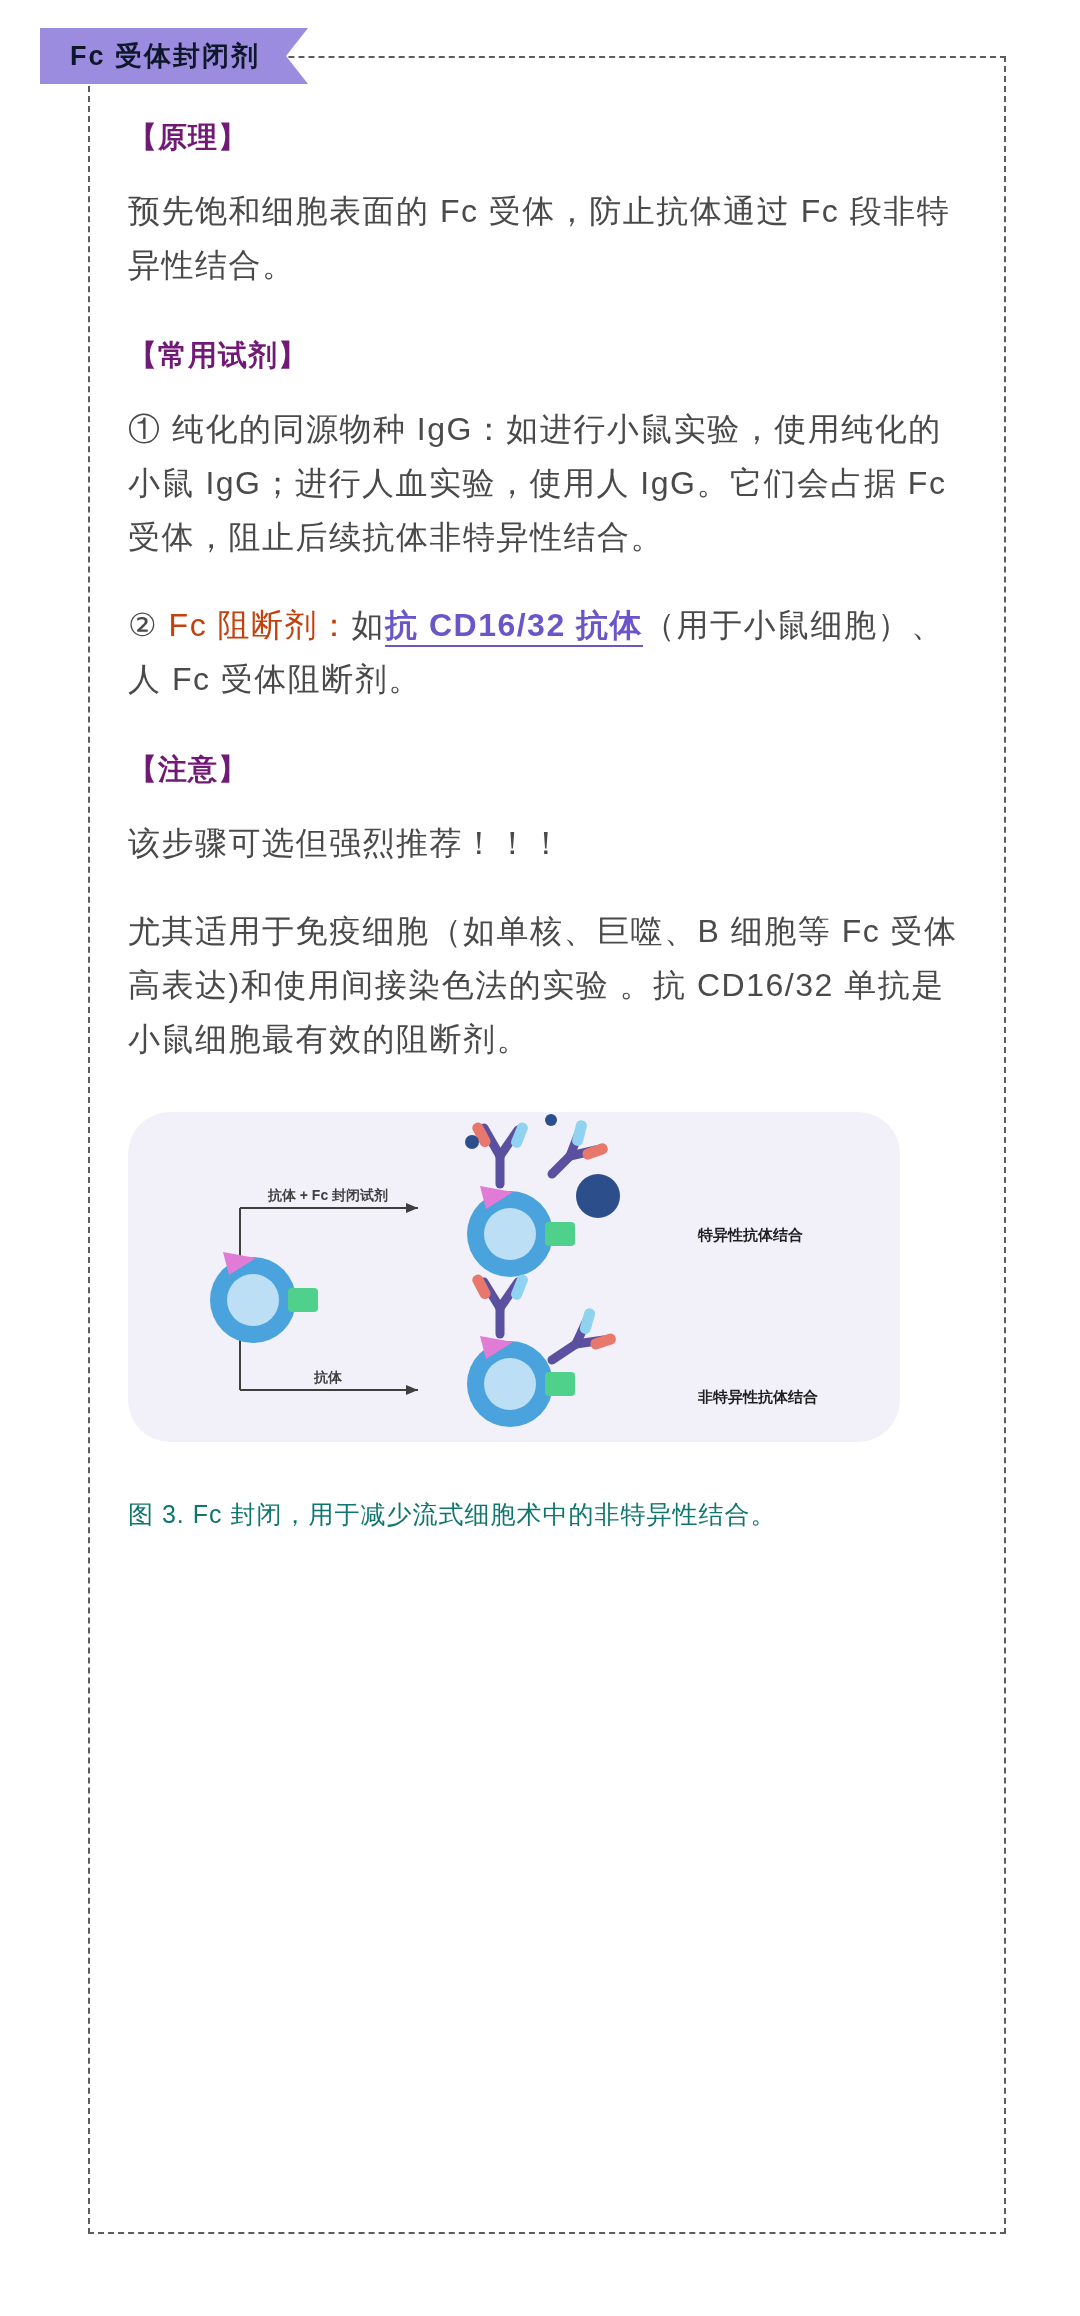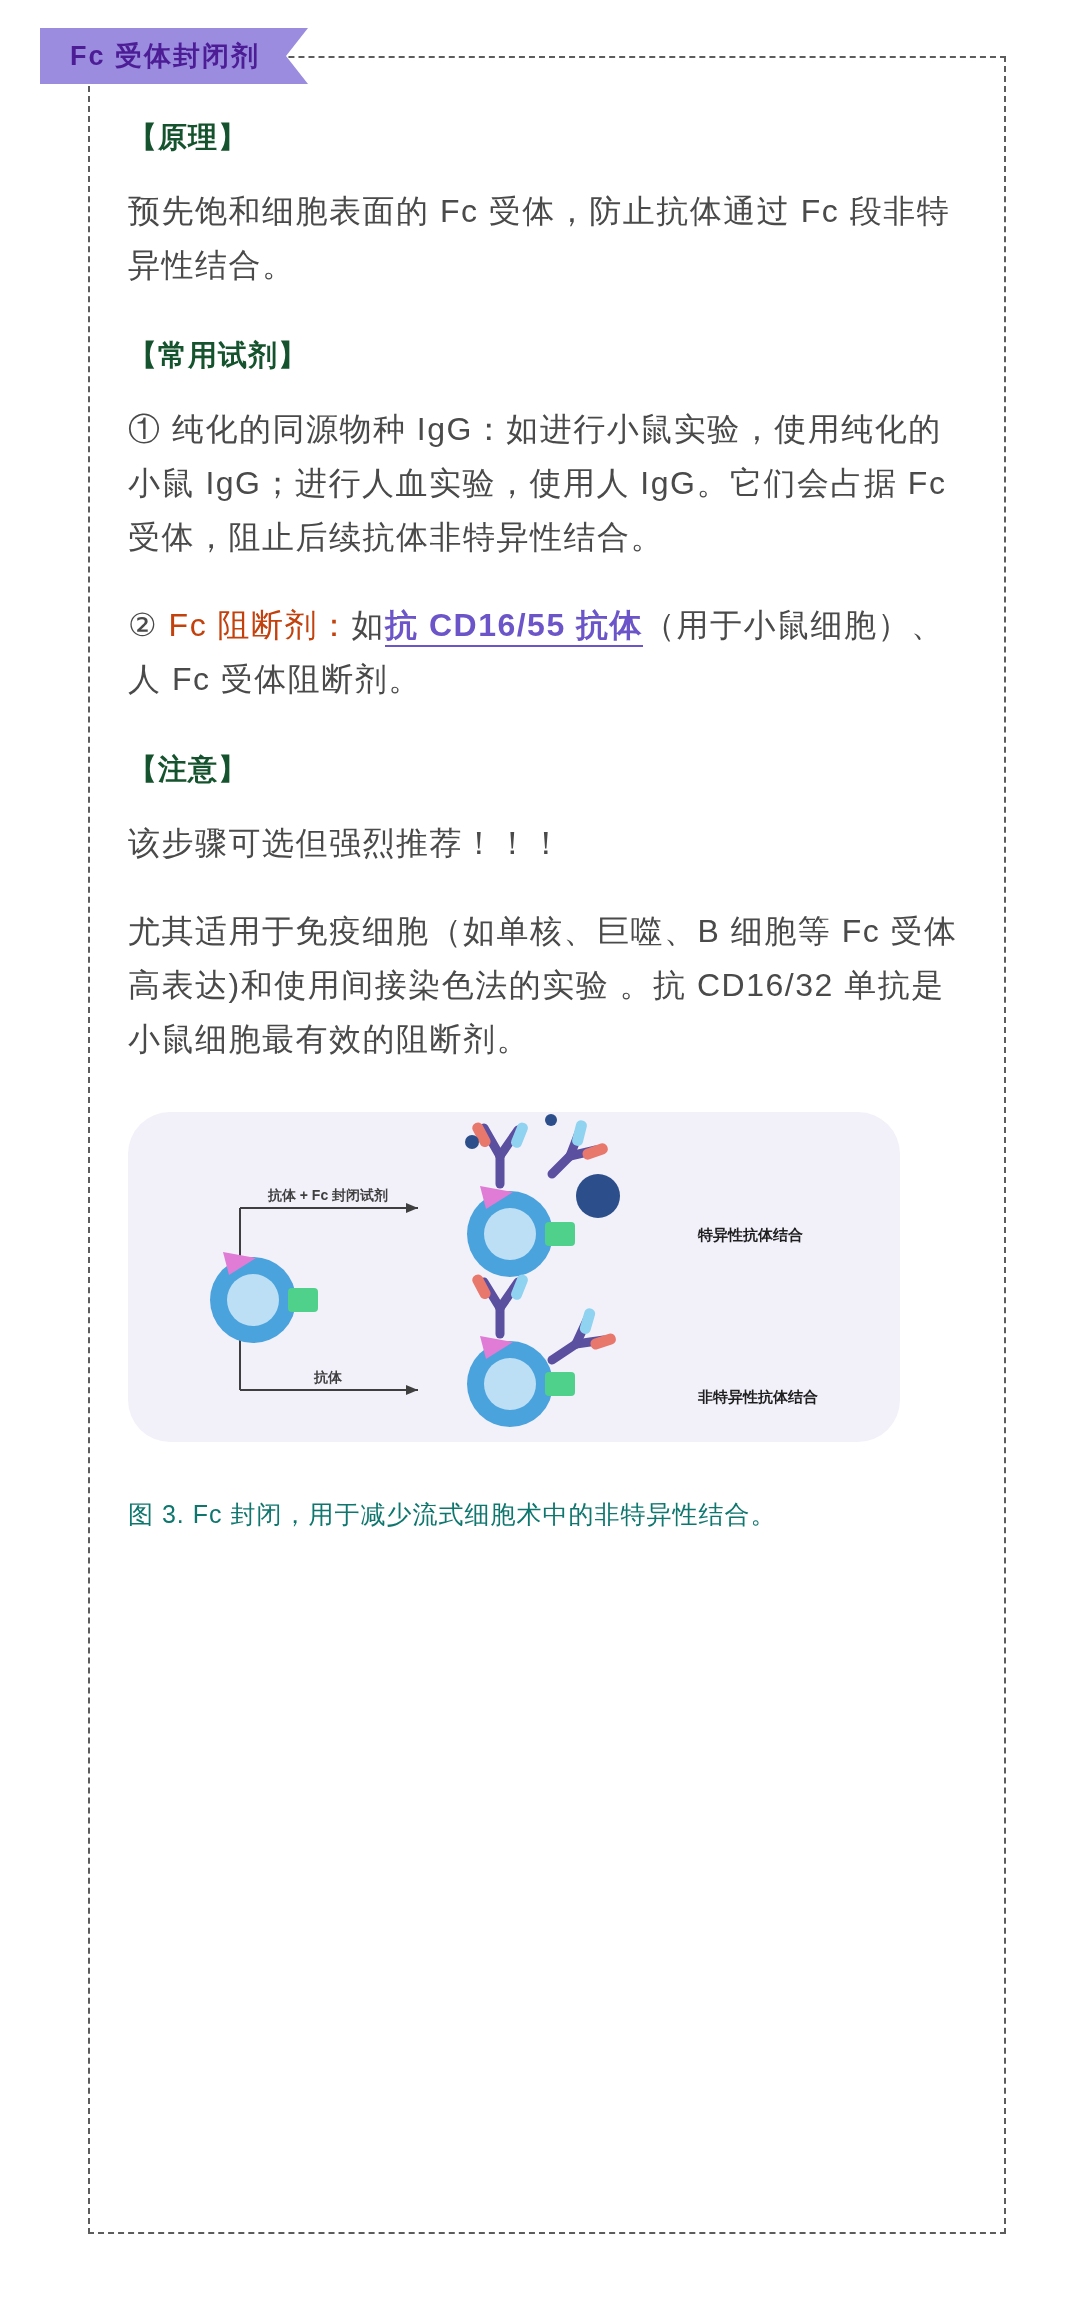--- a/index.html
+++ b/index.html
@@ -28,21 +28,21 @@
   }
   .ribbon-body {
     background: #9b8ce0;
     height: 56px;
     display: flex;
     align-items: center;
     padding: 0 26px 0 30px;
     box-sizing: border-box;
   }
   .ribbon-title {
-    color: #4c1d95;
+    color: #0f172a;
     font-size: 27px;
     font-weight: bold;
     letter-spacing: 2px;
     white-space: nowrap;
   }
   .ribbon-tail {
     width: 0;
     height: 0;
     border-top: 28px solid #9b8ce0;
     border-bottom: 28px solid #9b8ce0;
@@ -64,21 +64,21 @@
   .content {
     position: absolute;
     left: 128px;
     top: 118px;
     width: 840px;
   }
 
   .section-heading {
     font-size: 29px;
     font-weight: bold;
-    color: #14532d;
+    color: #701a75;
     letter-spacing: 1px;
     margin: 0 0 26px 0;
   }
   .para {
     font-size: 32px;
     line-height: 54px;
     color: #4a4a4a;
     letter-spacing: 1.5px;
     margin: 0 0 44px 0;
   }
@@ -161,21 +161,21 @@
 
 <div class="dashed-frame"></div>
 
 <div class="content">
 
   <h2 class="section-heading">【原理】</h2>
   <p class="para">预先饱和细胞表面的 Fc 受体，防止抗体通过 Fc 段非特异性结合。</p>
 
   <h2 class="section-heading">【常用试剂】</h2>
   <p class="para tight">① 纯化的同源物种 IgG：如进行小鼠实验，使用纯化的小鼠 IgG；进行人血实验，使用人 IgG。它们会占据 Fc 受体，阻止后续抗体非特异性结合。</p>
-  <p class="para"><span>② </span><span class="bold-inline">Fc 阻断剂：</span><span>如</span><span class="link-inline">抗 CD16/55 抗体</span><span>（用于小鼠细胞）、人 Fc 受体阻断剂。</span></p>
+  <p class="para"><span>② </span><span class="bold-inline">Fc 阻断剂：</span><span>如</span><span class="link-inline">抗 CD16/32 抗体</span><span>（用于小鼠细胞）、人 Fc 受体阻断剂。</span></p>
 
   <h2 class="section-heading heading-gap-top">【注意】</h2>
   <p class="para tight">该步骤可选但强烈推荐！！！</p>
   <p class="para last">尤其适用于免疫细胞（如单核、巨噬、B 细胞等 Fc 受体高表达)和使用间接染色法的实验 。抗 CD16/32 单抗是小鼠细胞最有效的阻断剂。</p>
 
   <div class="figure-card">
     <div class="figure-box">
       <svg class="figure-inner" viewBox="0 0 840 330" xmlns="http://www.w3.org/2000/svg">
 
         <g stroke="#3f3f3f" stroke-width="2" fill="none">

